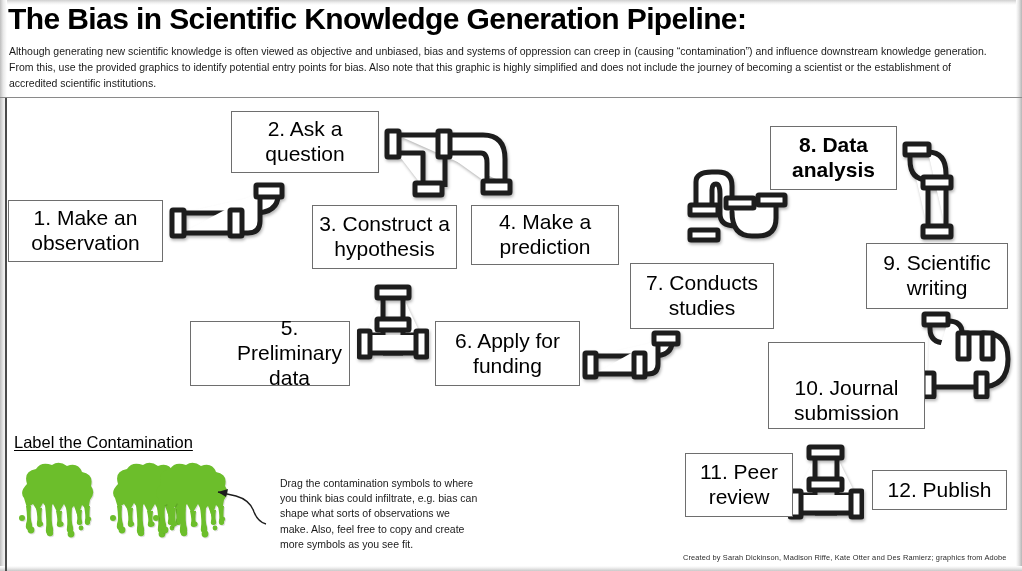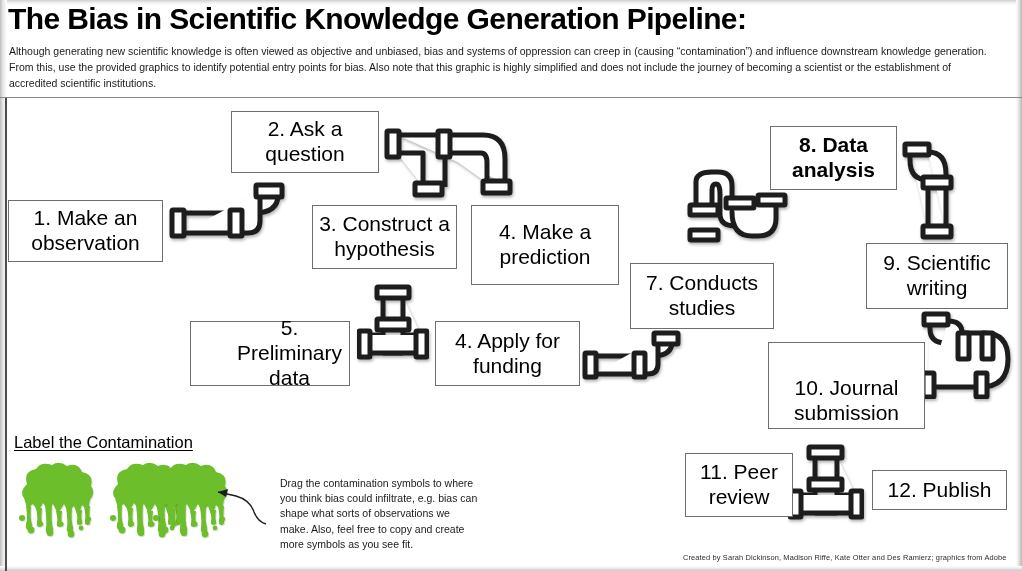--- a/index.html
+++ b/index.html
@@ -267,30 +267,30 @@
   </div>
 
   <div class="node" style="left:231px; top:111px; width:148px; height:62px;">
     <span>2. Ask a question</span>
   </div>
 
   <div class="node" style="left:312px; top:205px; width:145px; height:64px;">
     <span>3. Construct a hypothesis</span>
   </div>
 
-  <div class="node" style="left:471px; top:205px; width:148px; height:80px;">
+  <div class="node" style="left:471px; top:205px; width:148px; height:60px;">
     <span>4. Make a prediction</span>
   </div>
 
   <div class="node" style="left:190px; top:321px; width:160px; height:65px;padding-left:43px;">
     <span>5. Preliminary data</span>
   </div>
 
   <div class="node" style="left:435px; top:321px; width:145px; height:65px;">
-    <span>4. Apply for funding</span>
+    <span>6. Apply for funding</span>
   </div>
 
   <div class="node" style="left:630px; top:255px; width:144px; height:66px;margin-top:8px;">
     <span>7. Conducts studies</span>
   </div>
 
   <div class="node" style="left:770px; top:126px; width:127px; height:64px;font-weight:bold;">
     <span>8. Data analysis</span>
   </div>
 

